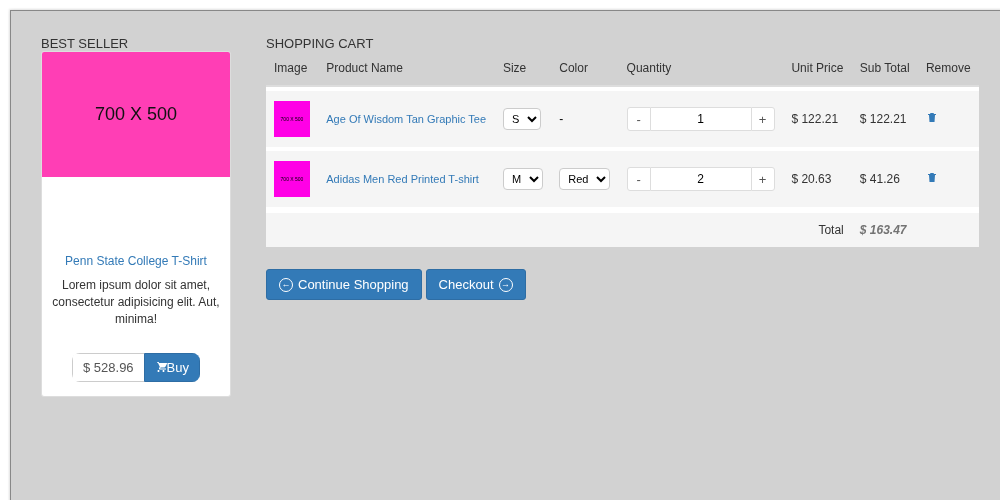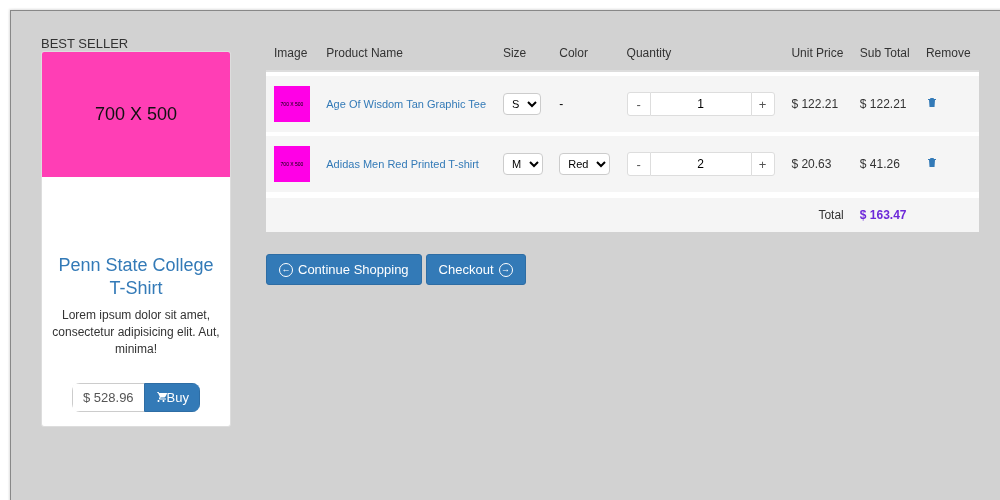--- a/index.html
+++ b/index.html
@@ -34,21 +34,21 @@
 .prod-img {
   background: #ff3eb5;
   height: 125px;
   display: flex;
   align-items: center;
   justify-content: center;
   font-size: 18px;
   color: #111;
 }
 .card-body { padding: 12px 10px 14px; text-align: center; }
-.prod-title { color: #337ab7; font-size: 18px; margin: 65px 6px 8px; line-height: 1.25; }
+.prod-title { color: #337ab7; font-size: 12px; margin: 65px 6px 8px; line-height: 1.25; }
 .prod-desc { font-size: 12px; color: #333; line-height: 1.4; margin-bottom: 26px; }
 .price-row { display: inline-flex; border-radius: 8px; overflow: hidden; }
 .price {
   background: #fff; border: 1px solid #ccc; border-right: none;
   padding: 6px 10px; font-size: 13px; color: #555;
   border-radius: 4px 0 0 4px;
 }
 .buy-btn {
   background: #337ab7; color: #fff; border: 1px solid #2e6da4;
   padding: 2px 10px; font-size: 13px; cursor: pointer;
@@ -96,21 +96,21 @@
 }
 .qty-btn.l { border-radius: 3px 0 0 3px; }
 .qty-btn.r { border-radius: 0 3px 3px 0; }
 .money { color: #333; font-size: 12px; white-space: nowrap; }
 .remove-icn { color: #337ab7; cursor: pointer; font-size: 13px; }
 .total-row td {
   background: #f5f5f5; padding: 10px 8px; font-size: 12px;
   border-top: 6px solid #fff;
 }
 .total-label { text-align: right; color: #333; }
-.total-val { font-weight: 700; color: #6d28d9; }
+.total-val { font-weight: 700; color: #737373; font-style: italic; }
 
 .actions { margin-top: 22px; display: flex; gap: 4px; }
 .btn-prim {
   background: #337ab7; color: #fff; border: 1px solid #2e6da4;
   padding: 7px 12px; font-size: 13px; border-radius: 3px; cursor: pointer;
   display: inline-flex; align-items: center; gap: 5px;
 }
 .icn-circ {
   display: inline-flex; width: 14px; height: 14px; border: 1.5px solid #fff;
   border-radius: 50%; align-items: center; justify-content: center;
@@ -139,20 +139,21 @@
                   </svg>
               </span>
               <span>Buy</span>
             </button>
           </div>
         </div>
       </div>
     </aside>
 
     <main class="main">
+      <div class="section-title">SHOPPING CART</div>
 
       <table class="cart-table">
         <thead>
           <tr>
             <th>Image</th>
             <th>Product Name</th>
             <th>Size</th>
             <th>Color</th>
             <th>Quantity</th>
             <th>Unit Price</th>

